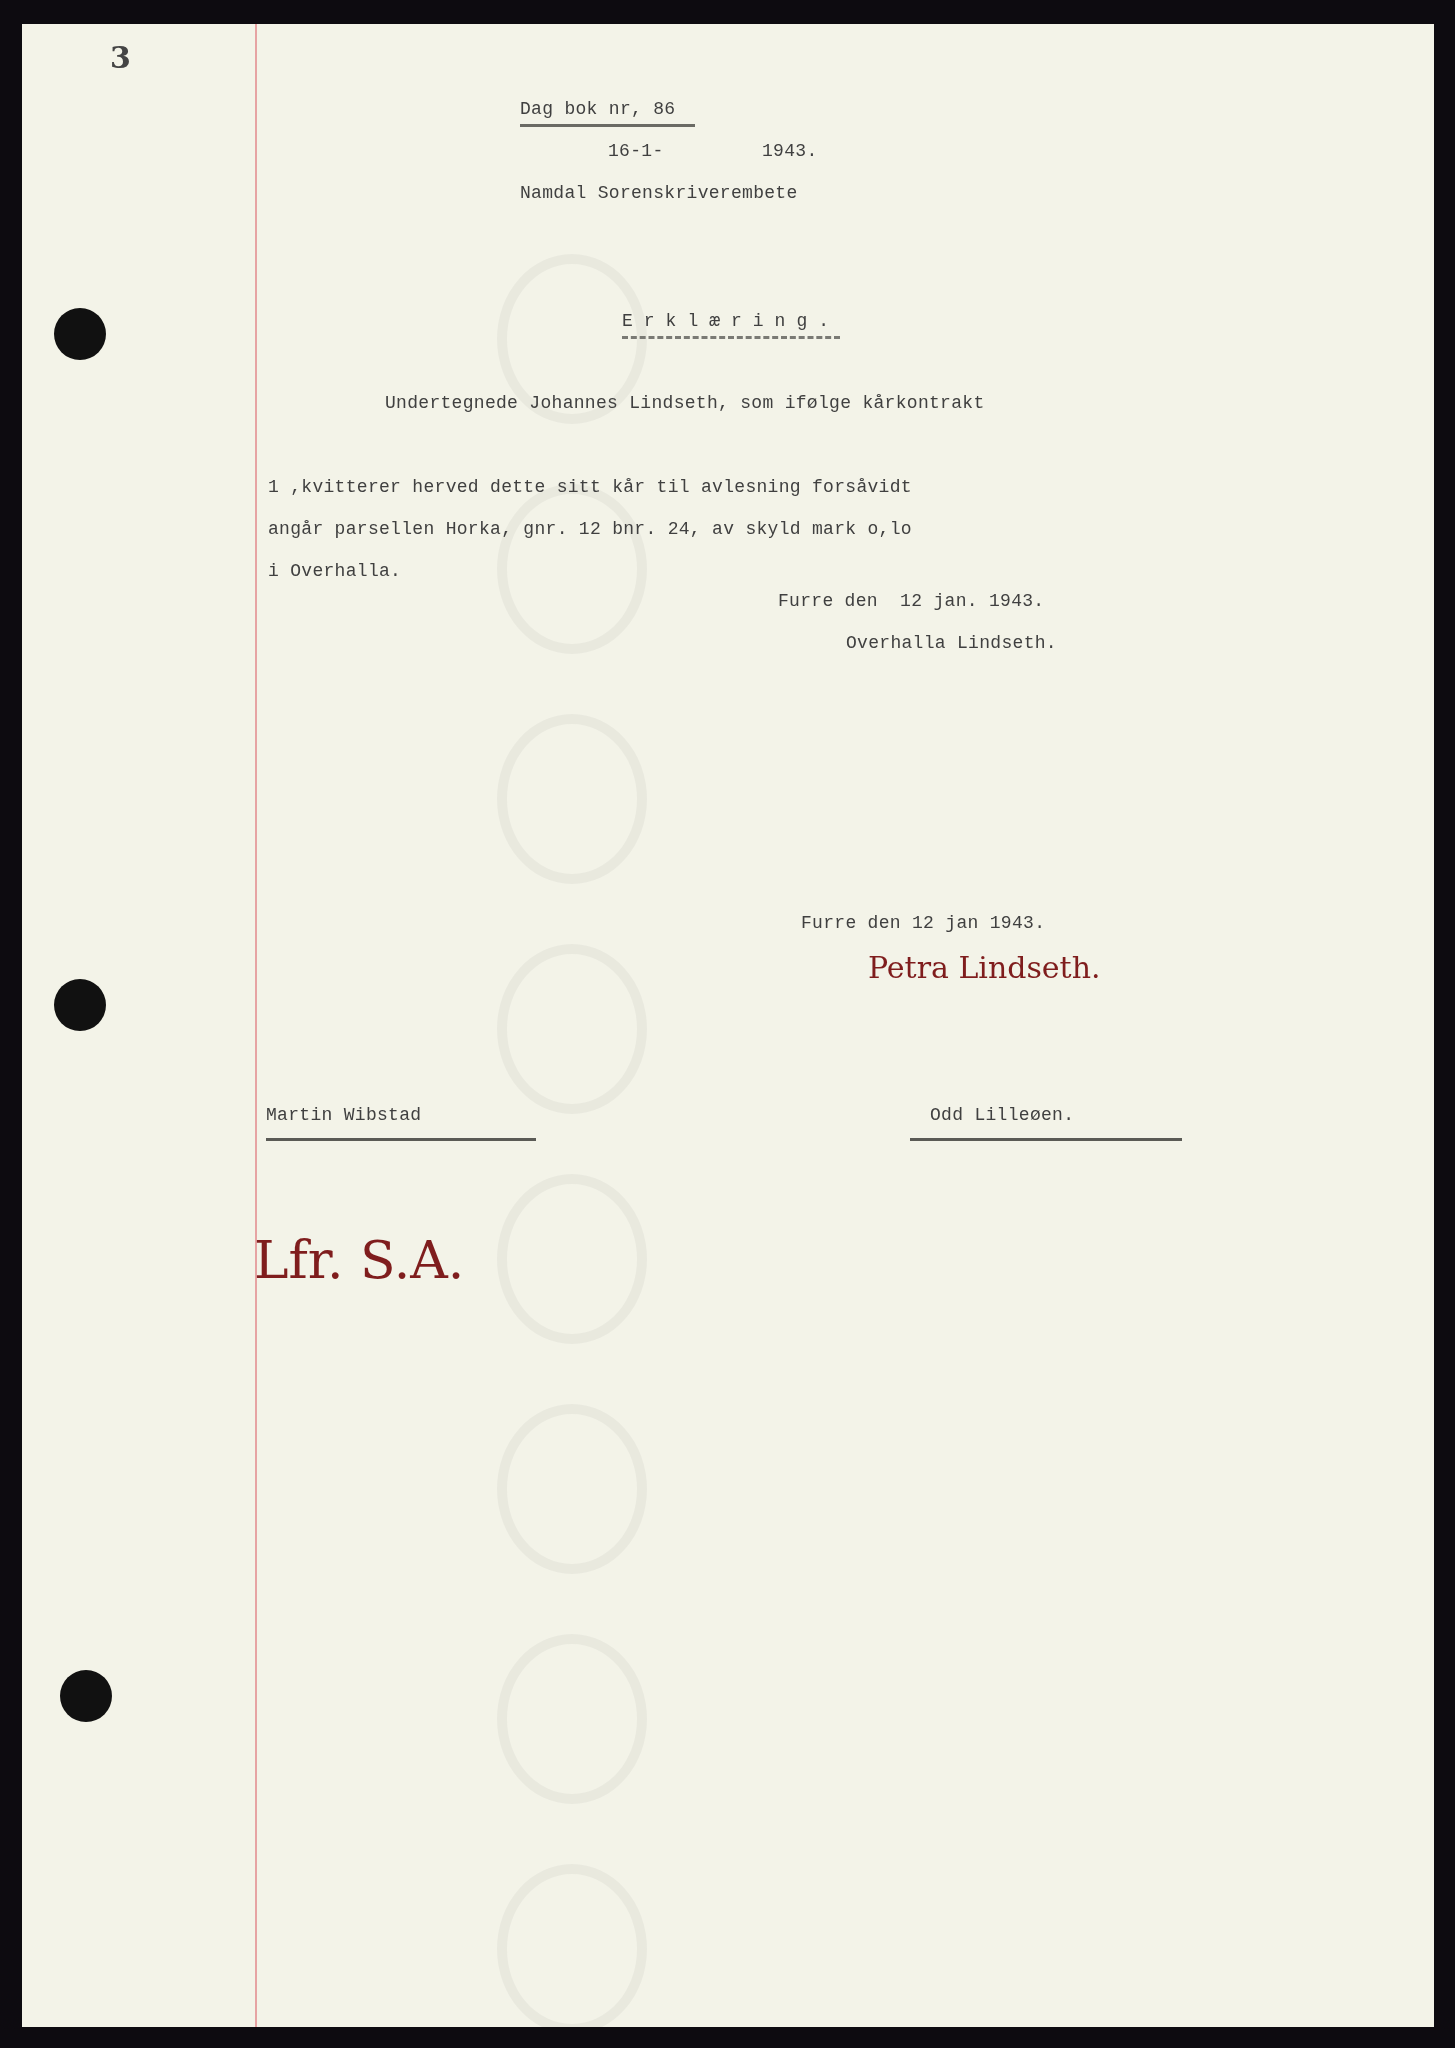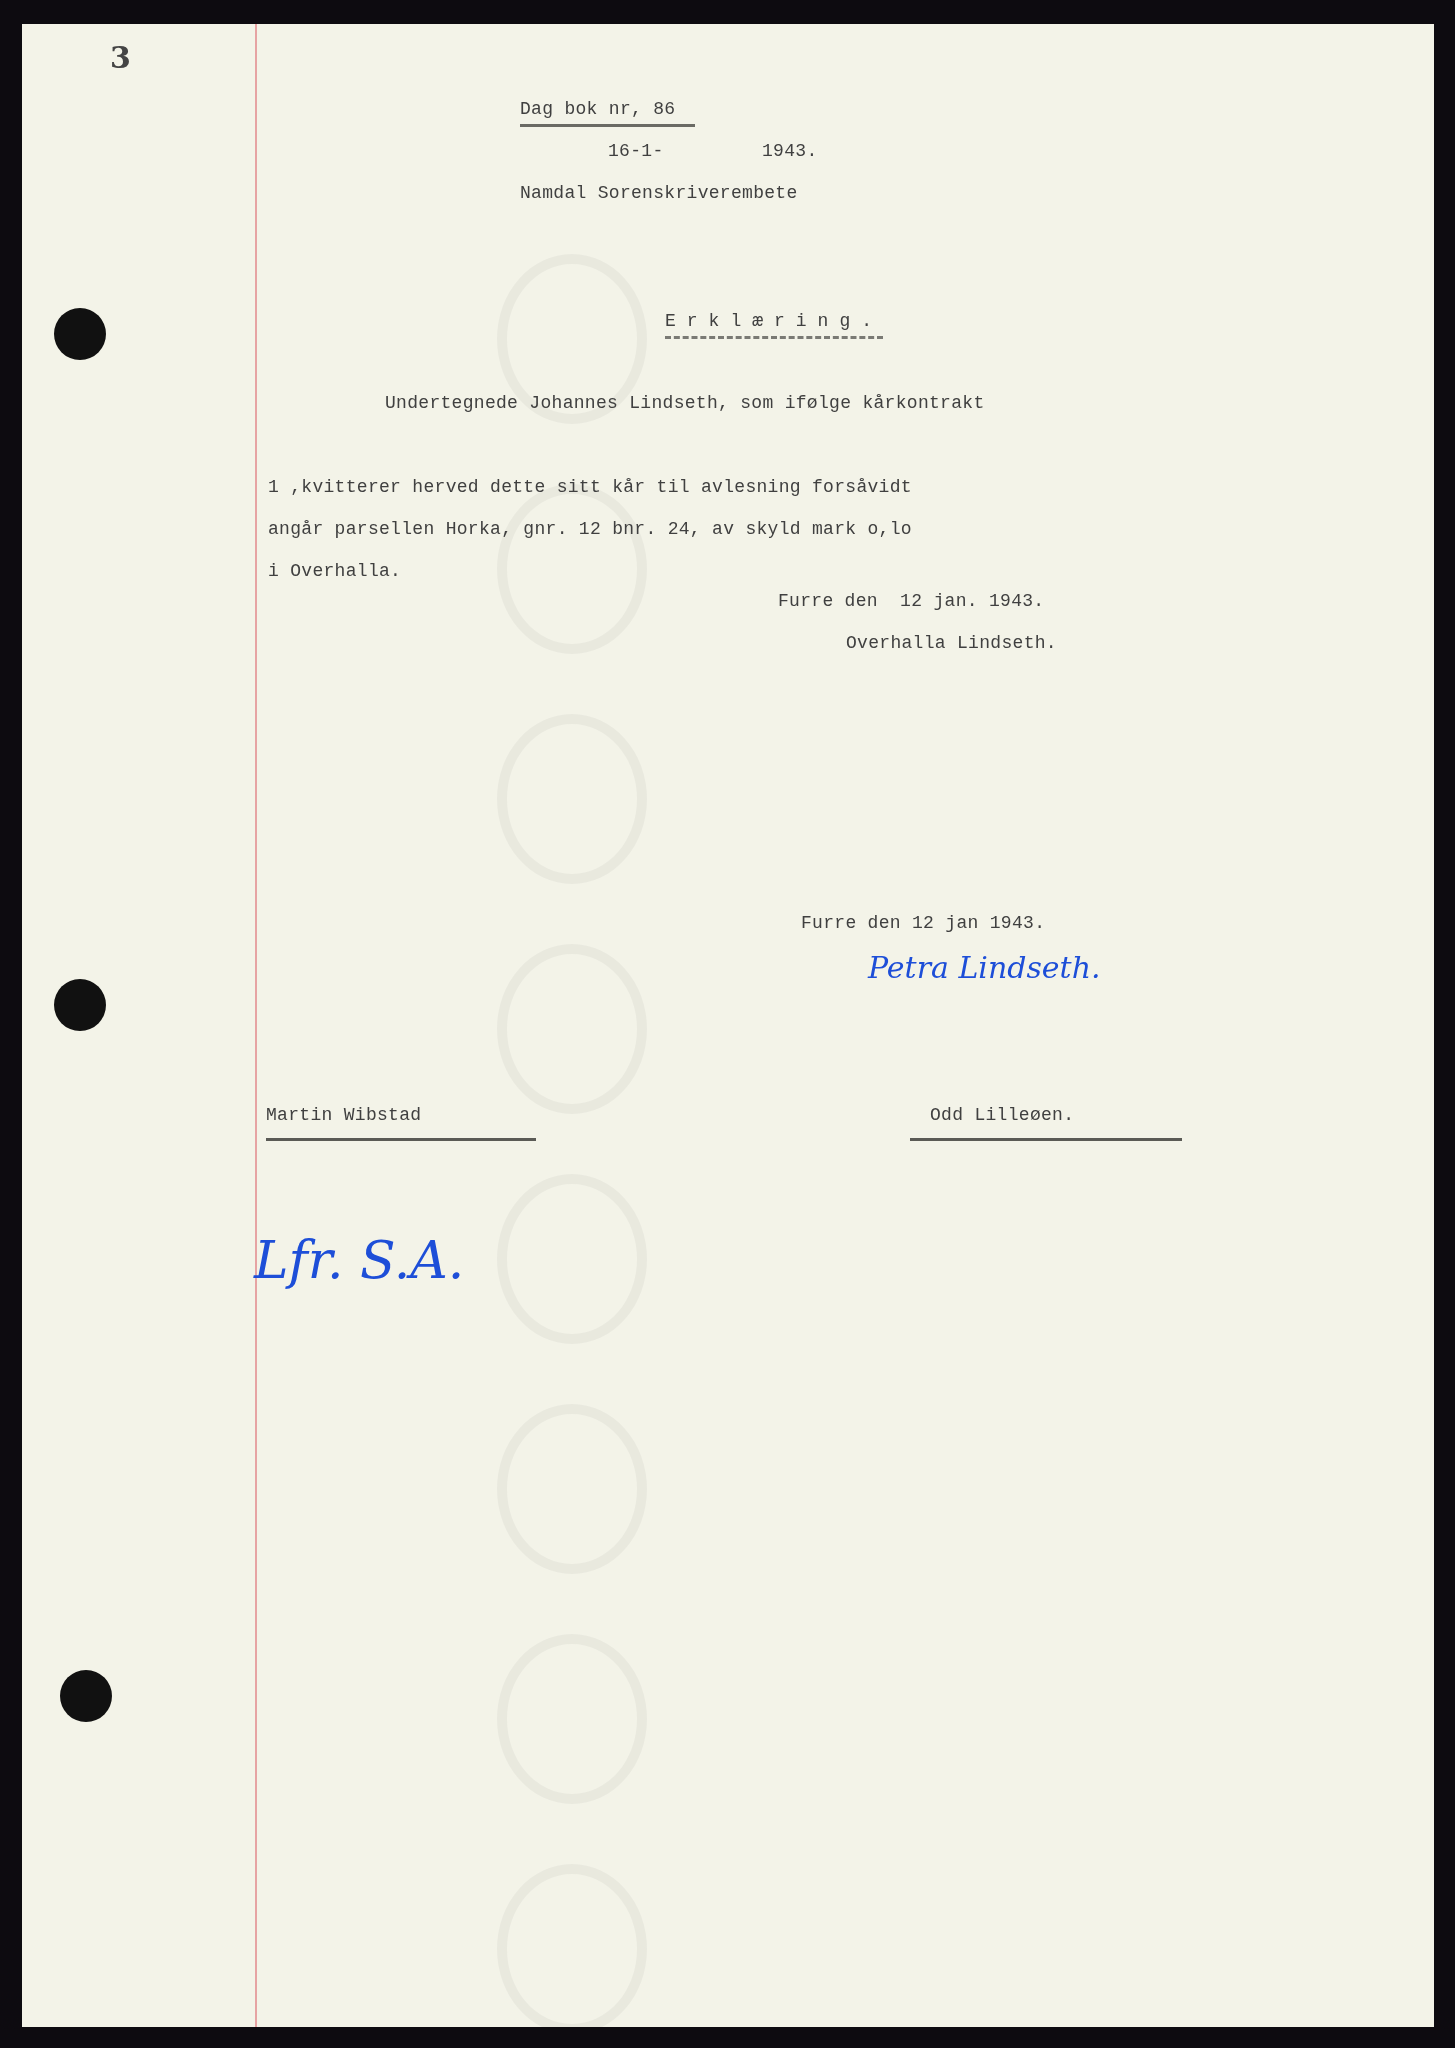--- a/index.html
+++ b/index.html
@@ -69,22 +69,21 @@
     .underline-dashed {
       border-bottom: 3px dashed #7a7a74;
       padding-bottom: 6px;
     }
     .spaced {
       letter-spacing: 11px;
     }
     .hand {
       position: absolute;
       font-family: "DejaVu Serif", serif;
-      font-style: italic;
-      color: #1d4ed8;
+      color: #7f1d1d;
       white-space: pre;
     }
     .sig-line {
       position: absolute;
       height: 3px;
       background: #5a5a55;
     }
   </style>
 </head>
 <body>
@@ -108,21 +107,21 @@
       <div></div>
   </div>
 
   <span class="hand" style="left:88px; top:16px; font-size:30px; font-style:normal; font-weight:bold; color:#444;">3</span>
 
   <span class="t underline-solid" style="left:498px; top:76px; padding-right:20px;">Dag bok nr, 86</span>
   <span class="t" style="left:586px; top:118px;">16-1-</span>
   <span class="t" style="left:740px; top:118px;">1943.</span>
   <span class="t" style="left:498px; top:160px;">Namdal Sorenskriverembete</span>
 
-  <span class="t spaced underline-dashed" style="left:600px; top:288px;margin-left:43px;">Erklæring.</span>
+  <span class="t spaced underline-dashed" style="left:600px; top:288px;">Erklæring.</span>
 
   <span class="t" style="left:363px; top:370px;">Undertegnede Johannes Lindseth, som ifølge kårkontrakt</span>
   <span class="t" style="left:246px; top:454px;">1 ,kvitterer herved dette sitt kår til avlesning forsåvidt</span>
   <span class="t" style="left:246px; top:496px;">angår parsellen Horka, gnr. 12 bnr. 24, av skyld mark o,lo</span>
   <span class="t" style="left:246px; top:538px;">i Overhalla.</span>
 
   <span class="t" style="left:756px; top:568px;">Furre den  12 jan. 1943.</span>
   <span class="t" style="left:824px; top:610px;">Overhalla Lindseth.</span>
 
   <span class="t" style="left:756px; top:890px;margin-left:23px;">Furre den 12 jan 1943.</span>

